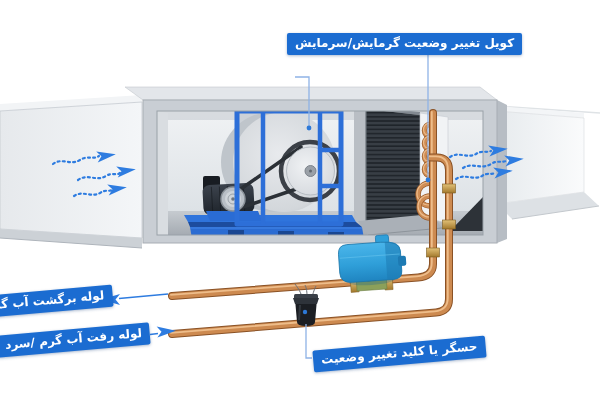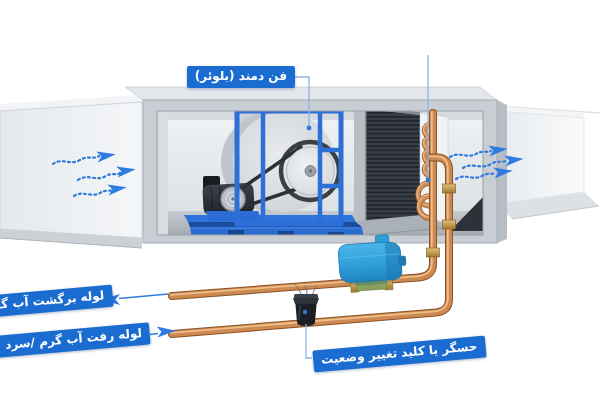--- a/index.html
+++ b/index.html
@@ -265,22 +265,22 @@
 
   <g>
     <path class="leader" d="M428,55 L428,178"></path>
         <circle cx="428" cy="180" r="2.4" class="ldot"></circle>
     <path class="leader" d="M295,77 L309,77 L309,126"></path>
         <circle cx="309" cy="128" r="2.4" class="ldot"></circle>
     <path class="leader" d="M306,324 L306,358 L312,358"></path>
   </g>
 </svg>
 
-
-<div class="lbl" style="right:305px;top:66px;" dir="rtl">فن دمند (بلوئر)</div>
+<div class="lbl" style="left:287px;top:33px;" dir="rtl">کویل تغییر وضعیت گرمایش/سرمایش</div>
+
 
 <div class="lbl" style="right:487px;top:292px;transform:rotate(-5deg);" dir="rtl">لوله برگشت آب گرم /سرد</div>
 
 <div class="lbl" style="right:450px;top:329px;transform:rotate(-5deg);" dir="rtl">لوله رفت آب گرم /سرد</div>
 
 <div class="lbl" style="left:313px;top:343px;transform:rotate(-5deg);" dir="rtl">حسگر یا کلید تغییر وضعیت</div>
 
 </div>
 
 </body></html>

